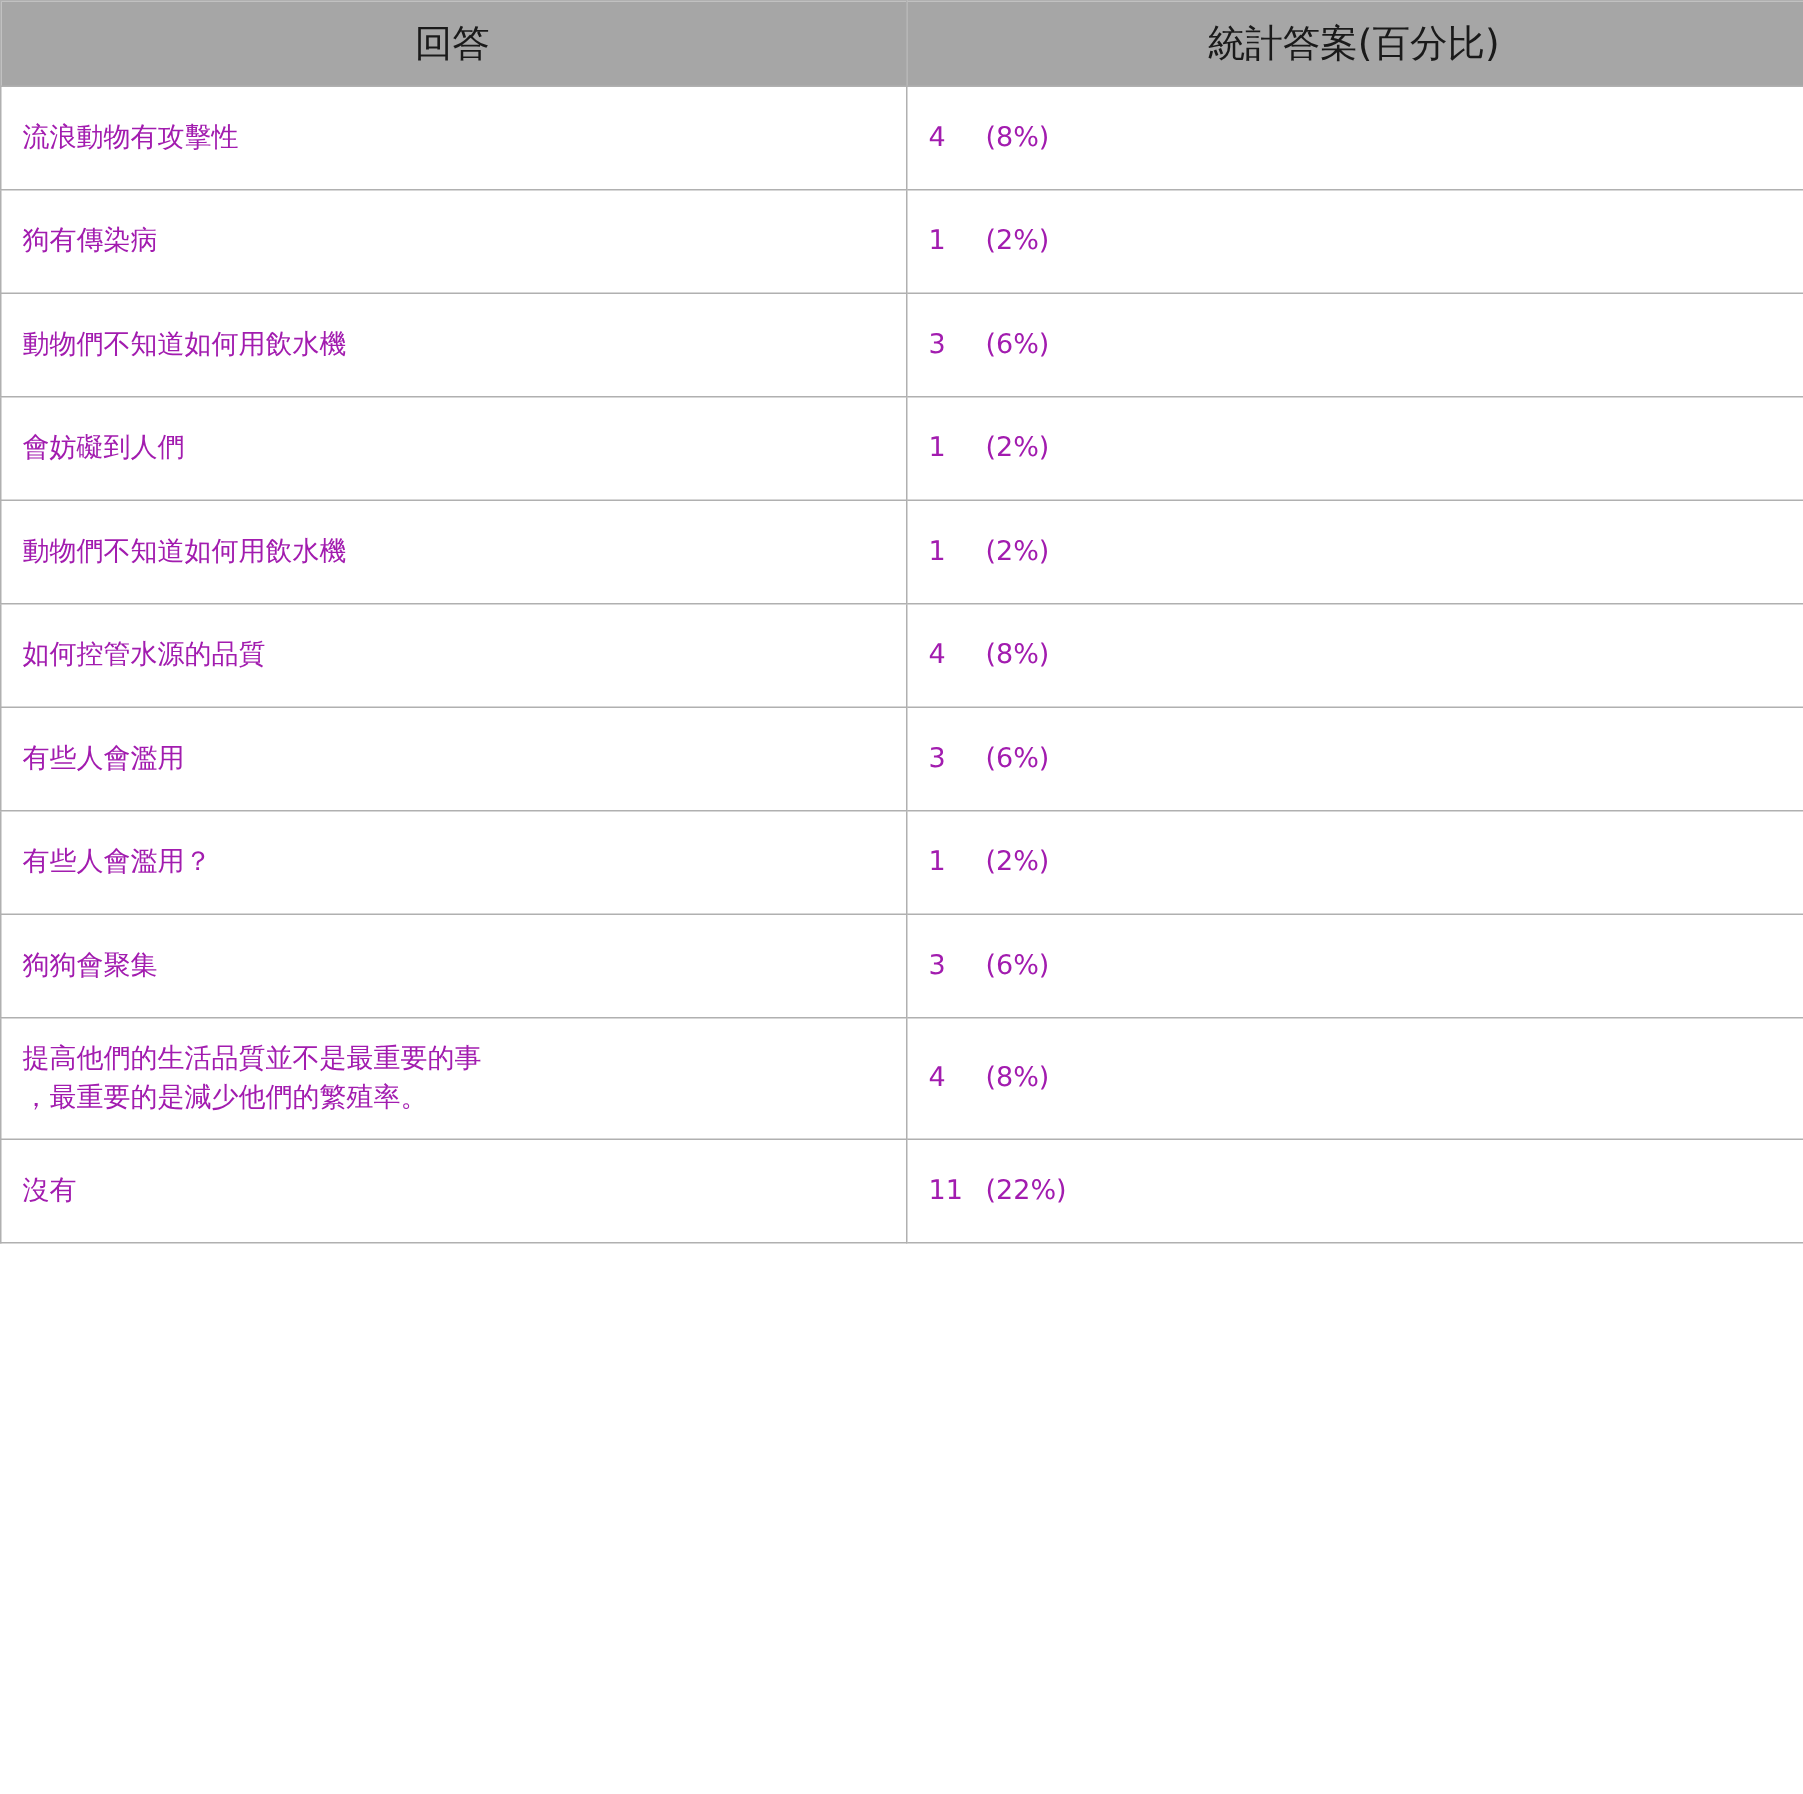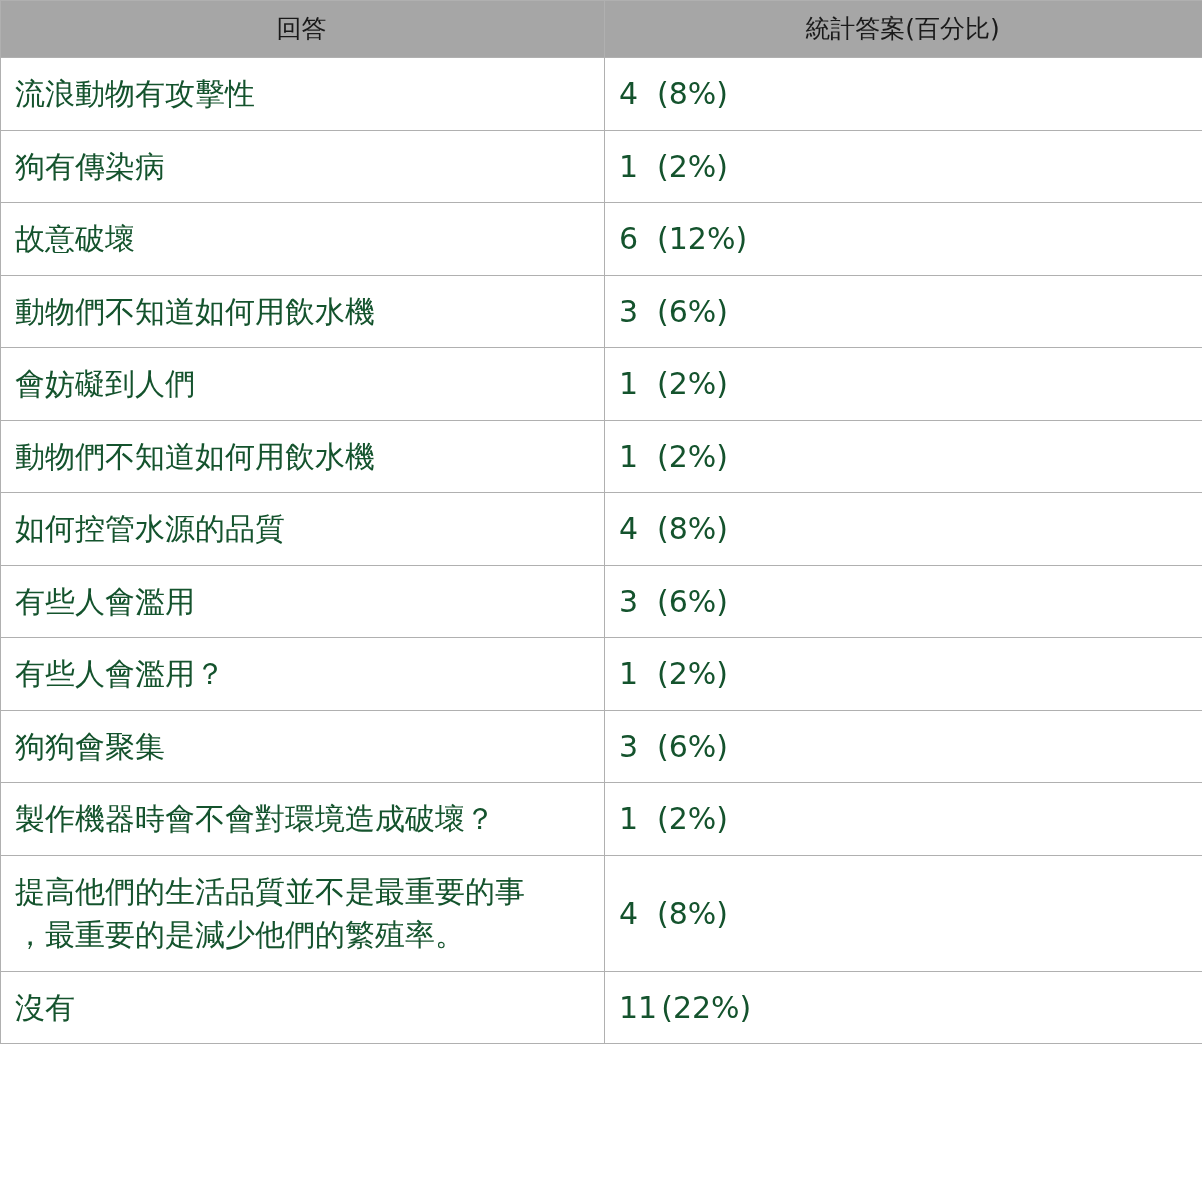--- a/index.html
+++ b/index.html
@@ -22,23 +22,23 @@
   }
   table.survey-table col.col-answer { width: 604px; }
   table.survey-table col.col-stat { width: 598px; }
 
   table.survey-table th,
   table.survey-table td {
     border: 1px solid #b0b0b0;
     vertical-align: middle;
     text-align: left;
     font-weight: normal;
-    font-size: 30px;
+    font-size: 18px;
     line-height: 1.45;
-    color: #14532d;
+    color: #a21caf;
     padding: 14px 16px 14px 14px;
   }
   table.survey-table thead th {
     background: #a6a6a6;
     color: #1a1a1a;
     height: 36px;
     padding-top: 10px;
     padding-bottom: 10px;
     font-size: 25px;
     text-align: center;
@@ -83,26 +83,20 @@
         <td class="stat-cell"><span class="count">4</span><span class="pct">(8%)</span></td>
       </tr>
       <tr>
         <td>
             <span class="answer-text">狗有傳染病</span>
           </td>
         <td class="stat-cell"><span class="count">1</span><span class="pct">(2%)</span></td>
       </tr>
       <tr>
         <td>
-            <span class="answer-text">故意破壞</span>
-          </td>
-        <td class="stat-cell"><span class="count">6</span><span class="pct">(12%)</span></td>
-      </tr>
-      <tr>
-        <td>
             <span class="answer-text">動物們不知道如何用飲水機</span>
           </td>
         <td class="stat-cell"><span class="count">3</span><span class="pct">(6%)</span></td>
       </tr>
       <tr>
         <td>
             <span class="answer-text">會妨礙到人們</span>
           </td>
         <td class="stat-cell"><span class="count">1</span><span class="pct">(2%)</span></td>
       </tr>
@@ -131,26 +125,20 @@
         <td class="stat-cell"><span class="count">1</span><span class="pct">(2%)</span></td>
       </tr>
       <tr>
         <td>
             <span class="answer-text">狗狗會聚集</span>
           </td>
         <td class="stat-cell"><span class="count">3</span><span class="pct">(6%)</span></td>
       </tr>
       <tr>
         <td>
-            <span class="answer-text">製作機器時會不會對環境造成破壞？</span>
-          </td>
-        <td class="stat-cell"><span class="count">1</span><span class="pct">(2%)</span></td>
-      </tr>
-      <tr>
-        <td>
             <span class="answer-text">提高他們的生活品質並不是最重要的事
 ，最重要的是減少他們的繁殖率。</span>
           </td>
         <td class="stat-cell"><span class="count">4</span><span class="pct">(8%)</span></td>
       </tr>
       <tr>
         <td>
             <span class="answer-text">沒有</span>
           </td>
         <td class="stat-cell"><span class="count">11</span><span class="pct">(22%)</span></td>

